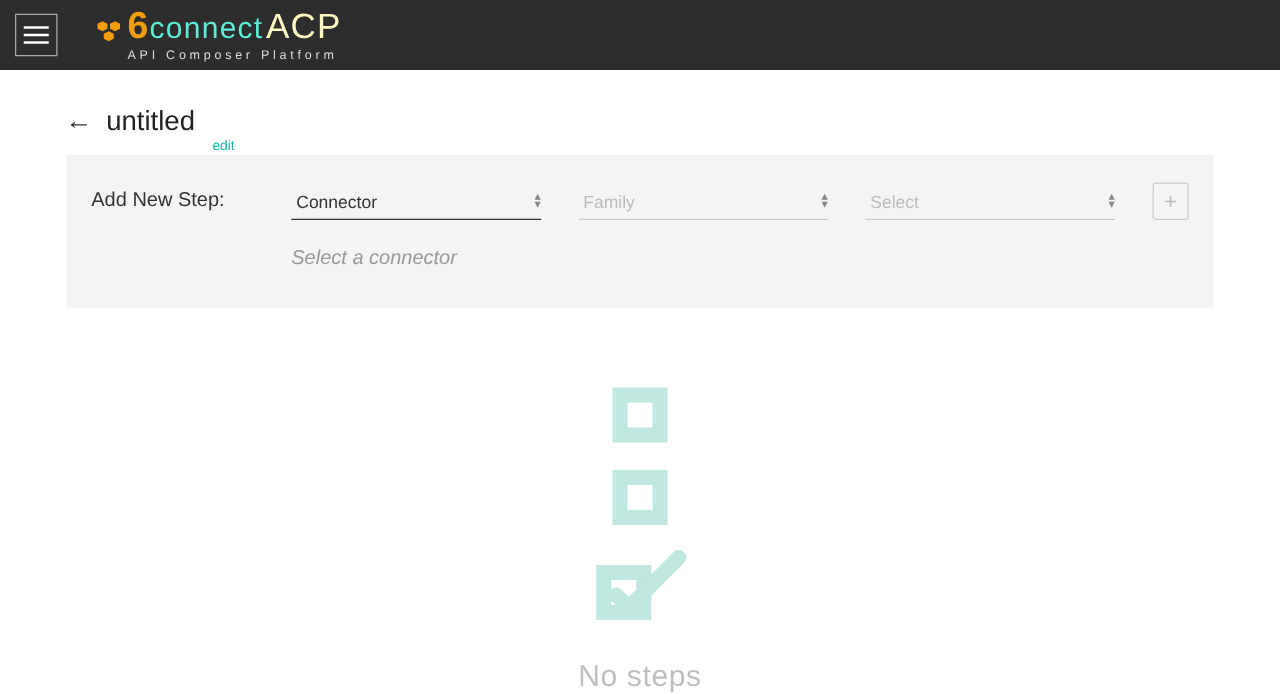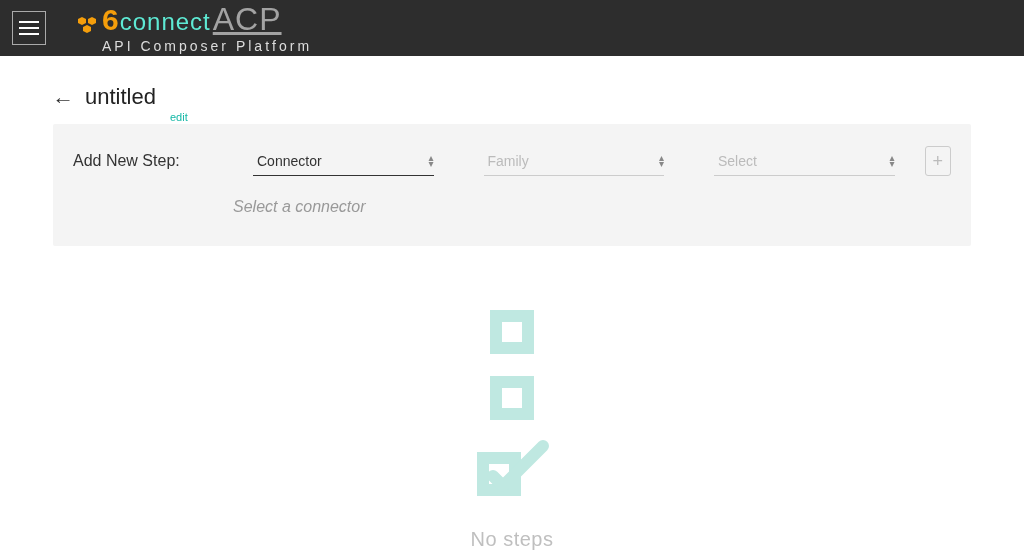--- a/index.html
+++ b/index.html
@@ -27,22 +27,22 @@
   }
   .logo {
     display:flex; align-items:center; margin-left:28px;
     color:#fff;
   }
   .logo svg { flex-shrink:0; }
   .logo-text { display:flex; flex-direction:column; line-height:1; margin-left:2px;}
   .logo-main { display:flex; align-items:baseline; }
   .logo-six  { font-size:30px; font-weight:700; color:#f59e0b; margin-right:1px;}
   .logo-connect{ font-size:24px; font-weight:300; color:#5eead4; letter-spacing:1px;}
-  .logo-acp  { font-size:32px; font-weight:400; color:#a3a3a3; letter-spacing:1px; margin-left:2px;text-decoration:underline;}
-  .logo-sub  { font-size:14px; letter-spacing:3px; color:#ddd; margin-top:4px;}
+  .logo-acp  { font-size:28px; font-weight:400; color:#fef9c3; letter-spacing:1px; margin-left:2px;}
+  .logo-sub  { font-size:10px; letter-spacing:3px; color:#ddd; margin-top:4px;}
 
   
   .title-bar{
     display:flex; align-items:center; justify-content:space-between;
     padding: 28px 0 14px 0;
     width: 918px;
     margin: 0 auto;
   }
   .title-left{ display:flex; align-items:center; gap:12px;}
   .back-arrow{
@@ -77,21 +77,20 @@
   }
   .panel-label{
     font-size:16px; color:#333; min-width:130px; padding-bottom:6px;
   }
   .select{
     position:relative;
     width:205px;
     padding:6px 4px;
     font-size:14px;
     cursor:pointer;
-    margin-left:20px;
   }
   .select.active  { border-bottom:1px solid #333; color:#333;}
   .select.disabled{ border-bottom:1px solid #ccc; color:#bbb; cursor:default;}
   .select .caret{
     position:absolute; right:0; top:50%; transform:translateY(-50%);
     font-size:10px; color:#888; line-height:0.6;
     display:flex; flex-direction:column;
   }
   .plus-box{
     width:30px; height:30px; border:1px solid #ccc; border-radius:3px;
@@ -103,21 +102,21 @@
     font-size:16px; font-style:italic; color:#999;
   }
 
   
   .empty{
     margin:60px auto 0 auto;
     display:flex; flex-direction:column; align-items:center; gap:14px;
   }
   .empty svg{ display:block;}
   .empty-text{
-    margin-top:14px; font-size:20px; color:#bfbfbf; letter-spacing:0.5px;
+    margin-top:14px; font-size:24px; color:#bfbfbf; letter-spacing:0.5px;
   }
 </style>
 </head>
 <body>
 
 <div class="header">
   <div class="hamburger">
     <span></span>
       <span></span>
       <span></span>

